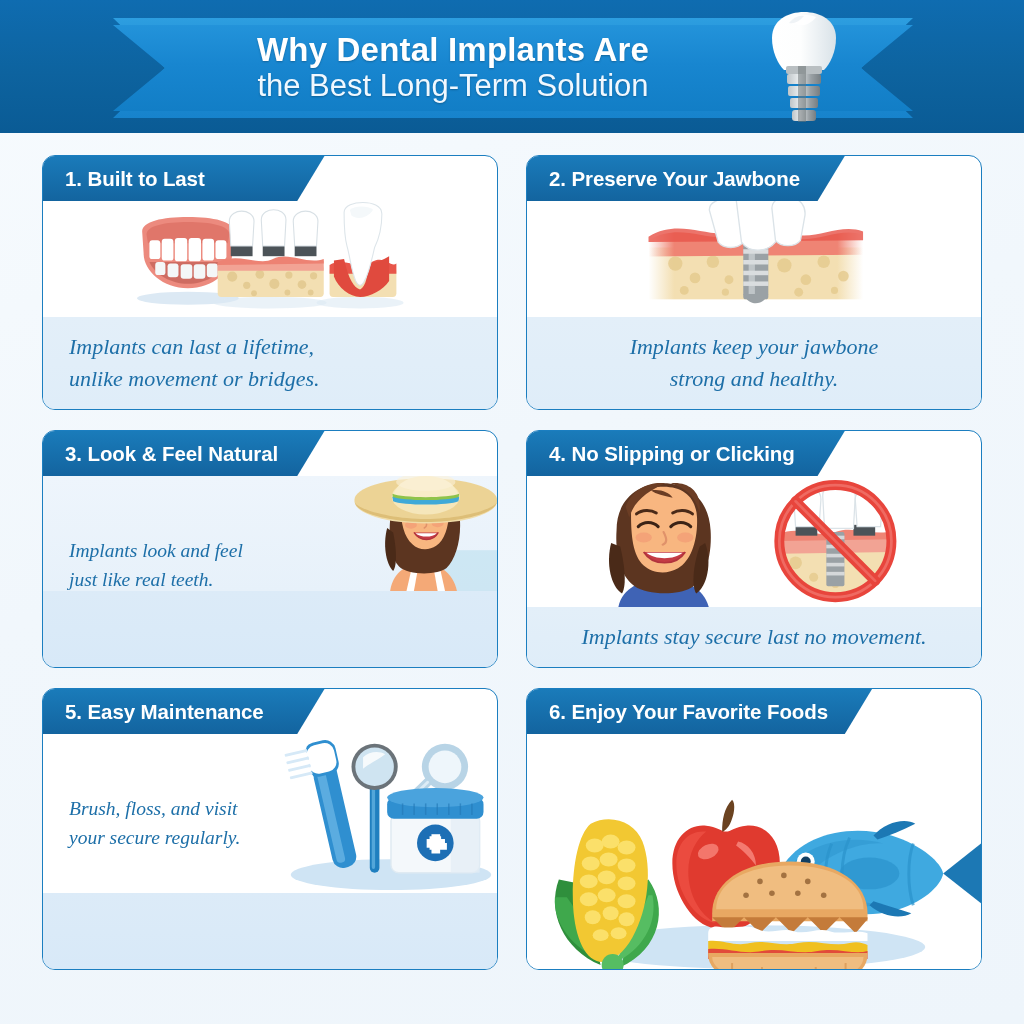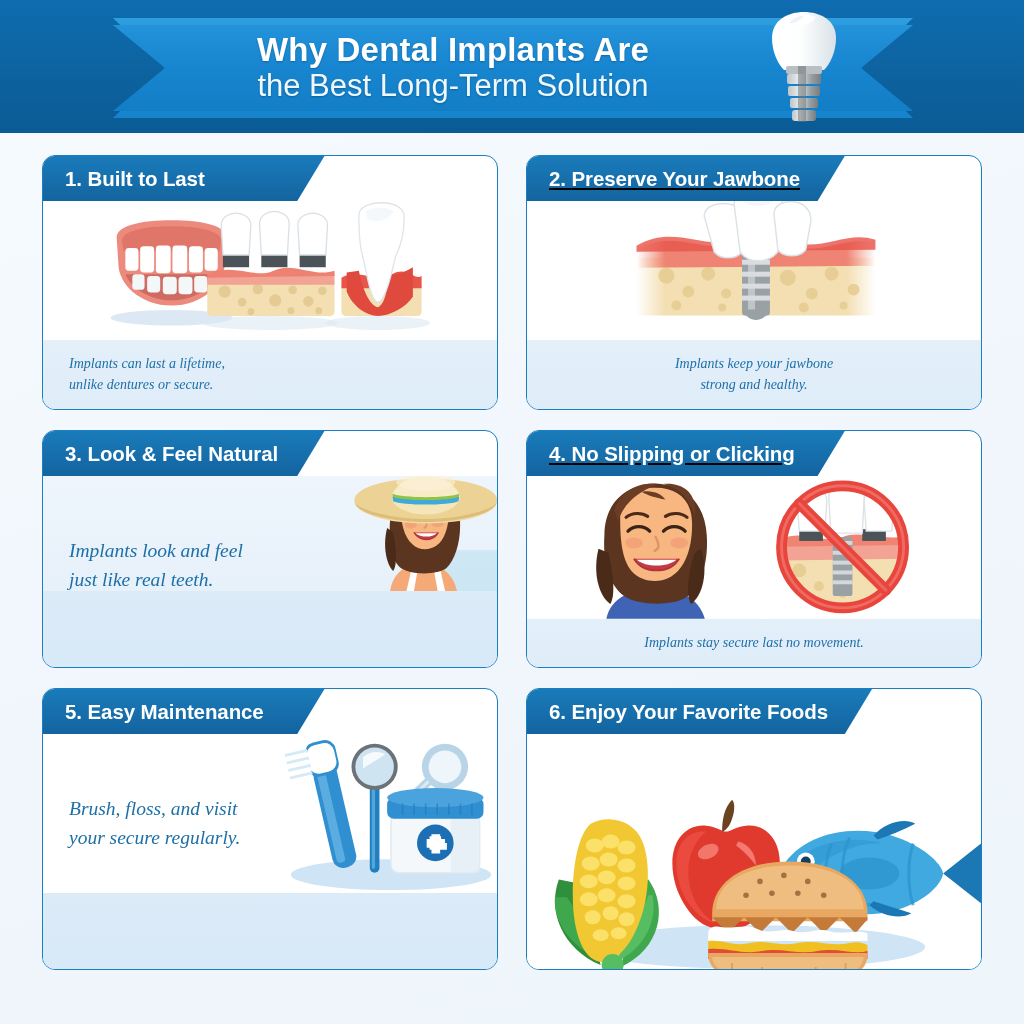--- a/index.html
+++ b/index.html
@@ -103,21 +103,20 @@
     background: linear-gradient(180deg, #1a7bba 0%, #13649f 100%);
     -webkit-clip-path: polygon(0 0, 100% 0, 100% 0, 62% 0, 56% 100%, 0 100%);
     clip-path: polygon(0 0, 62% 0, 56% 100%, 0 100%);
     display: flex;
     align-items: center;
     padding-left: 22px;
   }
   .card-header.wide {
     -webkit-clip-path: polygon(0 0, 70% 0, 64% 100%, 0 100%);
     clip-path: polygon(0 0, 70% 0, 64% 100%, 0 100%);
-    text-decoration: underline;
   }
   .card-header.xwide {
     -webkit-clip-path: polygon(0 0, 76% 0, 70% 100%, 0 100%);
     clip-path: polygon(0 0, 76% 0, 70% 100%, 0 100%);
   }
   .card-title {
     color: #ffffff;
     font-size: 20.5px;
     font-weight: 700;
     white-space: nowrap;
@@ -127,21 +126,21 @@
 
   .card-body {
     position: relative;
     flex: 1 1 auto;
     background: #ffffff;
   }
 
   .caption {
     background: linear-gradient(180deg, #e3eff9 0%, #dfedf9 100%);
     color: #1d6fa8;
-    font-size: 14px;
+    font-size: 22px;
     line-height: 1.45;
     padding: 14px 26px;
     font-style: italic;
     font-family: "Liberation Serif", serif;
     flex: 0 0 auto;
   }
   .caption.center { text-align: center; }
 
   
   .side-caption {
@@ -279,21 +278,21 @@
           <rect x="310" y="92" width="92" height="40" rx="5" fill="#f3dfb2"></rect>
           <path d="M310 88 C330 76 350 96 368 84 C386 74 394 92 402 86 L402 100 L310 100 Z" fill="#e8564a"></path>
           <path d="M330 80 C336 108 344 120 352 122 C360 118 364 100 362 84 C372 86 382 82 392 76 L392 110 C384 122 366 132 352 132 C338 132 322 120 316 104 L316 82 Z" fill="#e04a3e"></path>
           <path d="M330 16 C330 6 344 2 356 2 C368 2 382 6 382 18 C382 36 378 52 372 64 C368 82 364 100 358 110 C354 118 350 118 346 110 C340 96 338 76 334 62 C330 48 330 30 330 16 Z" fill="#ffffff" stroke="#dde5ea" stroke-width="1.5"></path>
           <path d="M338 12 C346 6 362 6 370 12 C362 24 348 26 340 20 Z" fill="#f4f8fa"></path>
         </g>
       </svg>
     </div>
     <div class="caption">
       <div>Implants can last a lifetime,</div>
-      <div>unlike dentures or secure.</div>
+      <div>unlike movement or bridges.</div>
     </div>
   </div>
 
   <div class="card">
     <div class="card-header wide">
       <span class="card-title">
         <span class="num">2.</span>
         <span>Preserve Your Jawbone</span>
       </span>
     </div>

